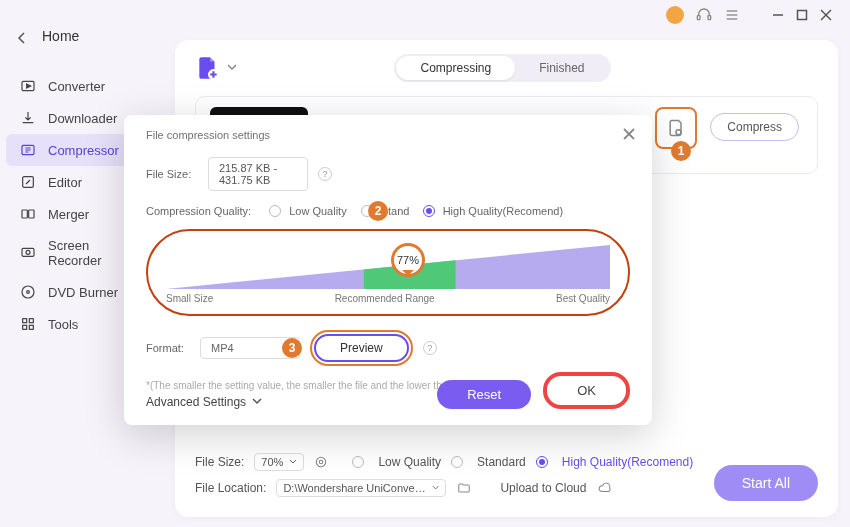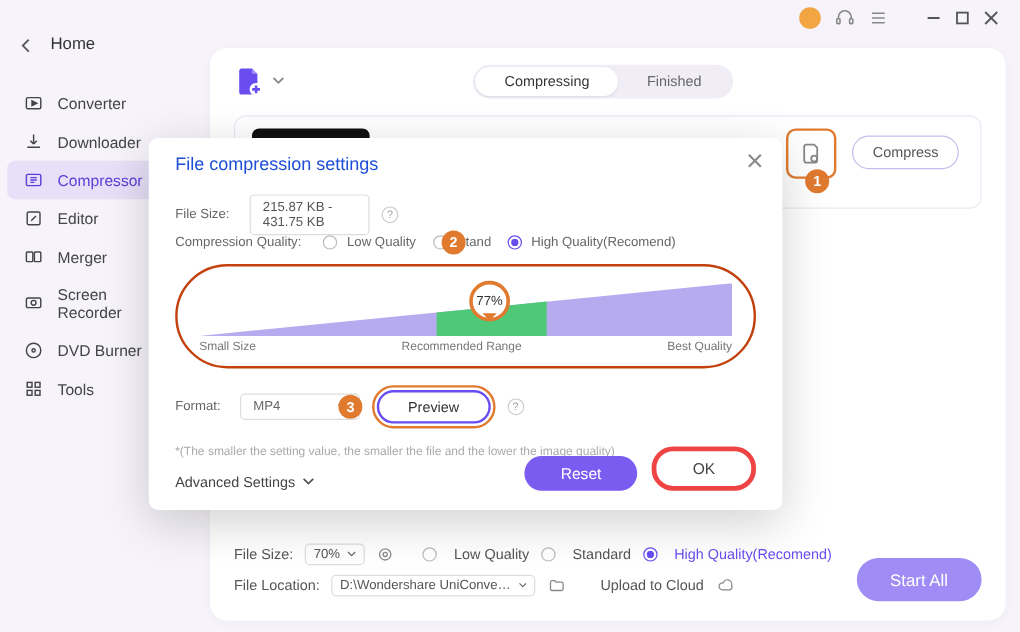--- a/index.html
+++ b/index.html
@@ -38,28 +38,28 @@
 
   .footer { position: absolute; bottom: 12px; left: 20px; right: 20px; font-size: 12px; color: #555; }
   .footer-row { display: flex; align-items: center; gap: 10px; margin-bottom: 8px; }
   .mini-select { border: 1px solid #ddd; border-radius: 4px; padding: 2px 6px; font-size: 11px; display: flex; align-items: center; gap: 6px; }
   .radio { width: 12px; height: 12px; border: 1.5px solid #bbb; border-radius: 50%; display: inline-block; margin-right: 4px; }
   .radio.sel { border-color: #6a4df0; position: relative; }
   .radio.sel::after { content: ""; position: absolute; inset: 2px; border-radius: 50%; background: #6a4df0; }
   .start-all { position: absolute; right: 0; bottom: 4px; padding: 10px 28px; background: #a08cf5; color: #fff; border-radius: 20px; font-size: 14px; cursor: pointer; }
 
   .modal { position: absolute; top: 115px; left: 124px; width: 528px; height: 310px; background: #fff; border-radius: 8px; box-shadow: 0 10px 40px rgba(0,0,0,0.18); padding: 14px 22px 18px; }
-  .modal-title { font-size: 15px; color: #1d4ed8; }
+  .modal-title { font-size: 11px; color: #737373; }
   .modal-close { position: absolute; top: 12px; right: 16px; color: #888; cursor: pointer; }
   .row { display: flex; align-items: center; font-size: 12px; color: #555; margin-top: 16px; gap: 10px; }
   .row .lbl { width: 52px; color: #666; font-size: 11px; }
   .textbox { border: 1px solid #ddd; border-radius: 4px; padding: 4px 10px; font-size: 11px; width: 100px; }
   .help { width: 14px; height: 14px; border: 1px solid #ccc; border-radius: 50%; font-size: 9px; color: #999; display: flex; align-items: center; justify-content: center; }
 
-  .quality-row { margin-top: 0; font-size: 11px; color: #666; display: flex; align-items: center; gap: 14px; position: relative; }
+  .quality-row { margin-top: 14px; font-size: 11px; color: #666; display: flex; align-items: center; gap: 14px; position: relative; }
   .quality-row .opt { display: flex; align-items: center; gap: 4px; }
 
   .slider-wrap { margin-top: 12px; border: 2px solid #c2410c; border-radius: 44px; padding: 14px 18px 10px; position: relative; }
   .triangle { position: relative; height: 44px; }
   .tri-svg { width: 100%; height: 44px; }
   .knob { position: absolute; top: -2px; left: 54.5%; transform: translateX(-50%); width: 34px; height: 34px; border: 3px solid #e07a2f; background: #fff; border-radius: 50%; display: flex; align-items: center; justify-content: center; font-size: 11px; color: #333; }
   .knob::after { content: ""; position: absolute; bottom: -8px; left: 50%; transform: translateX(-50%); border: 6px solid transparent; border-top-color: #e07a2f; }
   .slider-labels { display: flex; justify-content: space-between; font-size: 10px; color: #777; margin-top: 4px; }
 
   .format-row { margin-top: 14px; display: flex; align-items: center; gap: 10px; font-size: 11px; color: #666; position: relative; }

